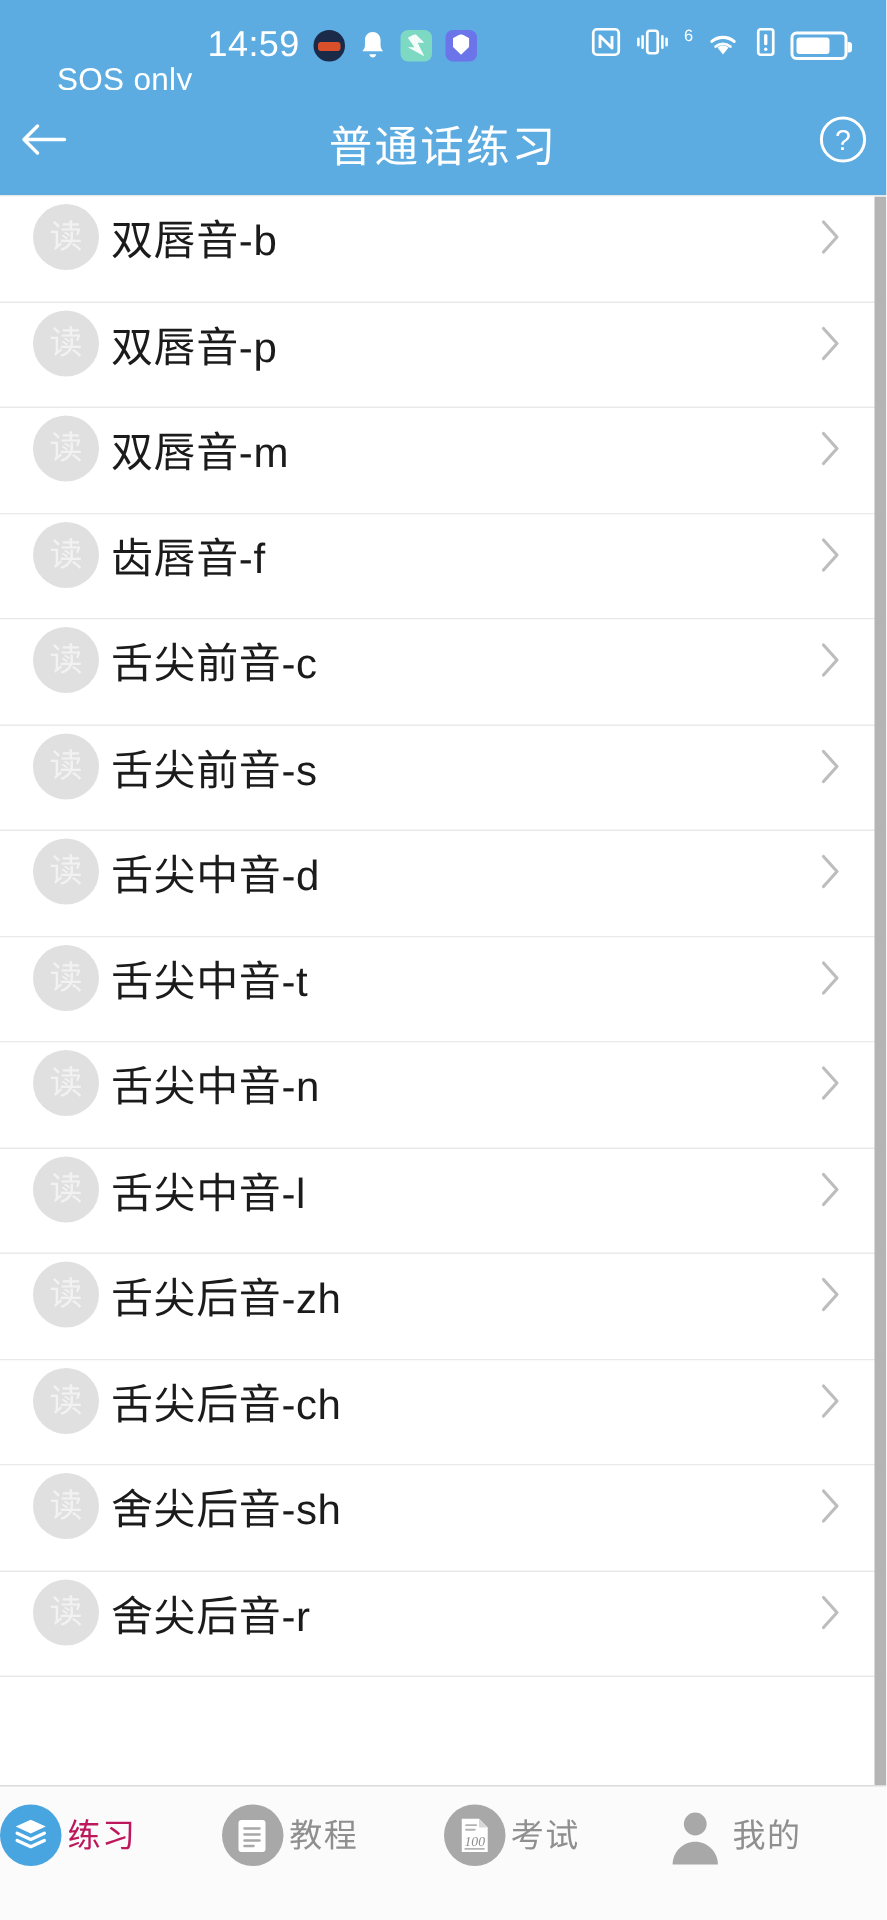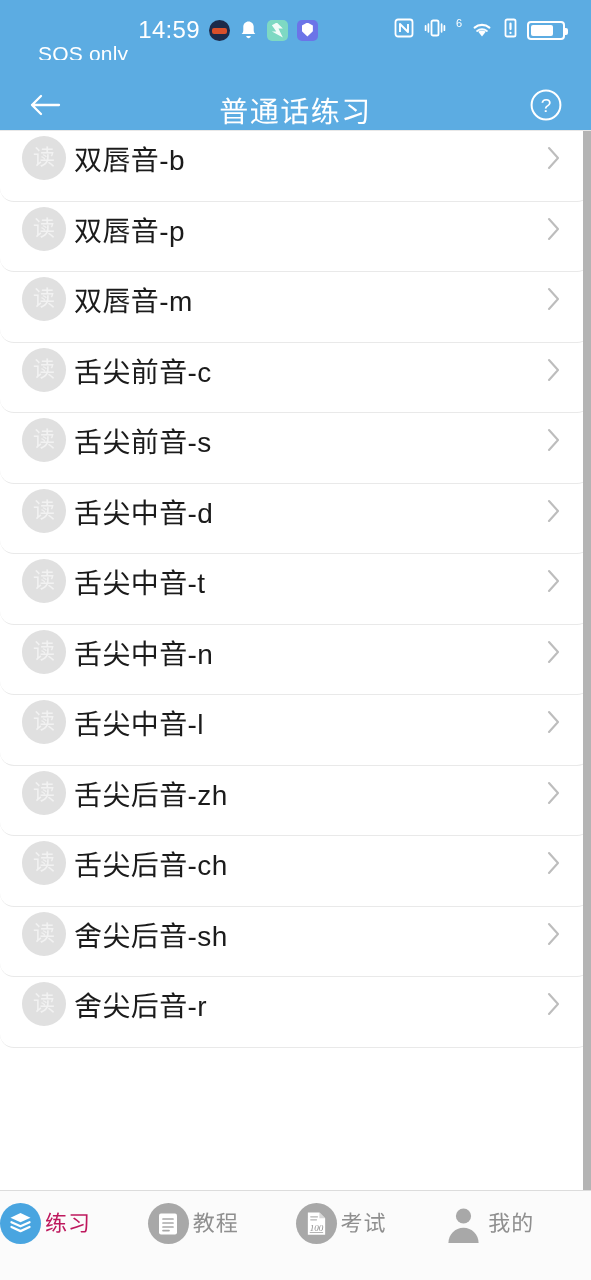--- a/index.html
+++ b/index.html
@@ -97,22 +97,22 @@
     margin-left:2px;
     background:#ffffff;
     border-radius:2px;
   }
 
   
   .appbar {
     height:70px;
     background:#5CACE2;
     display:flex;
-    align-items:flex-end;
-    padding:0 22px;
+    align-items:center;
+    padding:0 6px;
     flex:0 0 auto;
     position:relative;
   }
   .appbar-back {
     width:46px; height:46px;
     display:flex; align-items:center; justify-content:center;
     cursor:pointer;
     flex:0 0 auto;
   }
   .appbar-title {
@@ -146,21 +146,20 @@
     top:0; left:0; right:0;
   }
   .row {
     height:70.5px;
     display:flex;
     align-items:center;
     padding:0 26px 15px 22px;
     border-bottom:1px solid #e9e9e9;
     background:#ffffff;
     cursor:pointer;
-    border-radius:14px;
   }
   .row:last-child { border-bottom:1px solid #e9e9e9; }
   .badge {
     width:44px; height:44px;
     border-radius:50%;
     background:#e0e0e0;
     flex:0 0 auto;
     display:flex;
     align-items:center;
     justify-content:center;
@@ -336,20 +335,31 @@
             <svg width="20" height="34" viewBox="0 0 20 34" aria-hidden="true">
               <path d="M5 7l9 10-9 10" fill="none" stroke="#bdbdbd" stroke-width="2.1" stroke-linecap="round" stroke-linejoin="round"></path>
             </svg>
           </div>
         </div>
         <div class="row">
           <div class="badge">
             <span>读</span>
           </div>
           <div class="row-label">双唇音-m</div>
+          <div class="chev">
+            <svg width="20" height="34" viewBox="0 0 20 34" aria-hidden="true">
+              <path d="M5 7l9 10-9 10" fill="none" stroke="#bdbdbd" stroke-width="2.1" stroke-linecap="round" stroke-linejoin="round"></path>
+            </svg>
+          </div>
+        </div>
+        <div class="row">
+          <div class="badge">
+            <span>读</span>
+          </div>
+          <div class="row-label">齿唇音-f</div>
           <div class="chev">
             <svg width="20" height="34" viewBox="0 0 20 34" aria-hidden="true">
               <path d="M5 7l9 10-9 10" fill="none" stroke="#bdbdbd" stroke-width="2.1" stroke-linecap="round" stroke-linejoin="round"></path>
             </svg>
           </div>
         </div>
         <div class="row">
           <div class="badge">
             <span>读</span>
           </div>

